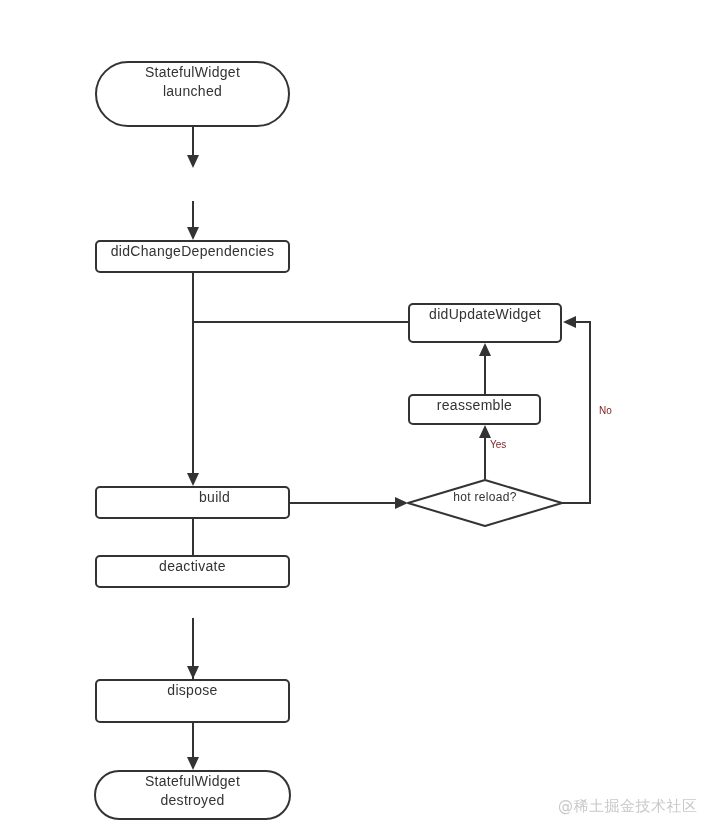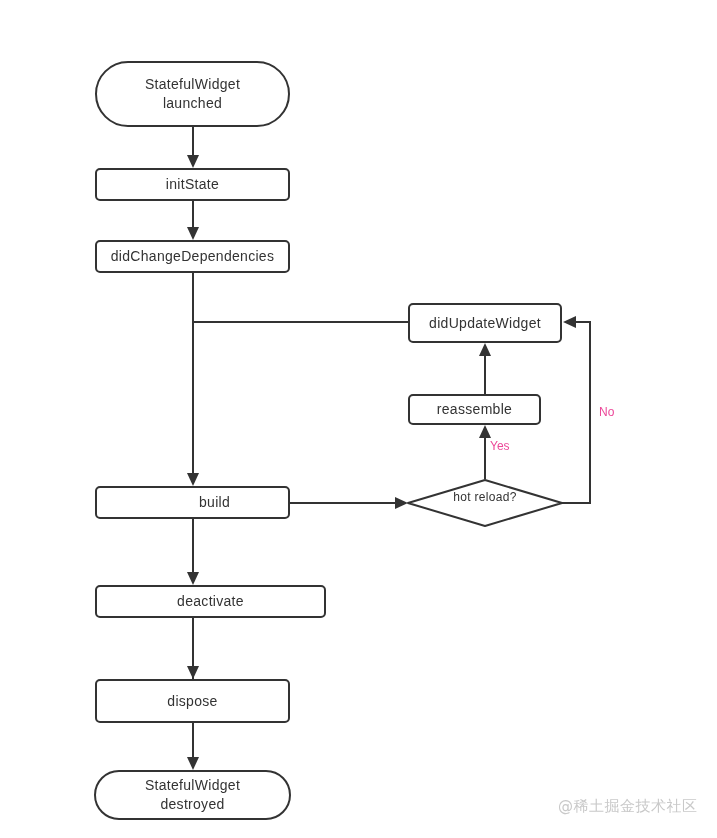--- a/index.html
+++ b/index.html
@@ -24,54 +24,53 @@
   }
   .node {
     position: absolute;
     box-sizing: border-box;
     border: 2px solid #333333;
     background: #ffffff;
     color: #333333;
     font-size: 14px;
     letter-spacing: 0.3px;
     display: flex;
-    align-items: center;
     justify-content: center;
     text-align: center;
     line-height: 1.35;
   }
   .node.rect { border-radius: 5px; }
   .node.stadium { white-space: pre-line; }
   .node-launched  { left: 95px;  top: 61px;  width: 195px; height: 66px; border-radius: 33px; }
   .node-initstate { left: 95px;  top: 168px; width: 195px; height: 33px; }
   .node-didchangedependencies { left: 95px; top: 240px; width: 195px; height: 33px; }
   .node-didupdatewidget { left: 408px; top: 303px; width: 154px; height: 40px; }
   .node-reassemble { left: 408px; top: 394px; width: 133px; height: 31px; }
   .node-build      { left: 95px;  top: 486px; width: 195px; height: 33px; padding-left: 44px; }
-  .node-deactivate { left: 95px;  top: 585px; width: 231px; height: 33px; }
+  .node-deactivate { left: 95px;  top: 555px; width: 195px; height: 33px; }
   .node-dispose    { left: 95px;  top: 679px; width: 195px; height: 44px; }
   .node-destroyed  { left: 94px;  top: 770px; width: 197px; height: 50px; border-radius: 25px; }
   .diamond-label {
     position: absolute;
     left: 408px;
     top: 490px;
     width: 154px;
     height: 26px;
     display: flex;
     align-items: flex-start;
     justify-content: center;
     color: #333333;
     font-size: 12px;
     letter-spacing: 0.3px;
     background: transparent;
   }
   .edge-label {
     position: absolute;
-    color: #ec4899;
-    font-size: 12px;
+    color: #7f1d1d;
+    font-size: 10px;
     background: #ffffff;
     padding: 0 1px;
   }
   .edge-label-yes { left: 489px; top: 439px; }
   .edge-label-no  { left: 598px; top: 405px; }
   .watermark {
     position: absolute;
     left: 558px;
     top: 797px;
     color: #c9c9c9;
@@ -145,23 +144,20 @@
 
       <polygon points="408,503 485,480 562,503 485,526" fill="#ffffff" stroke="#333333" stroke-width="2" stroke-linejoin="round"></polygon>
     </g>
   </svg>
 
   <div class="node stadium node-launched">
     <span>StatefulWidget
 launched</span>
   </div>
 
-  <div class="node rect node-initstate">
-    <span>initState</span>
-  </div>
 
   <div class="node rect node-didupdatewidget">
     <span>didUpdateWidget</span>
   </div>
 
   <div class="node rect node-didchangedependencies">
     <span>didChangeDependencies</span>
   </div>
 
   <div class="node rect node-reassemble">

